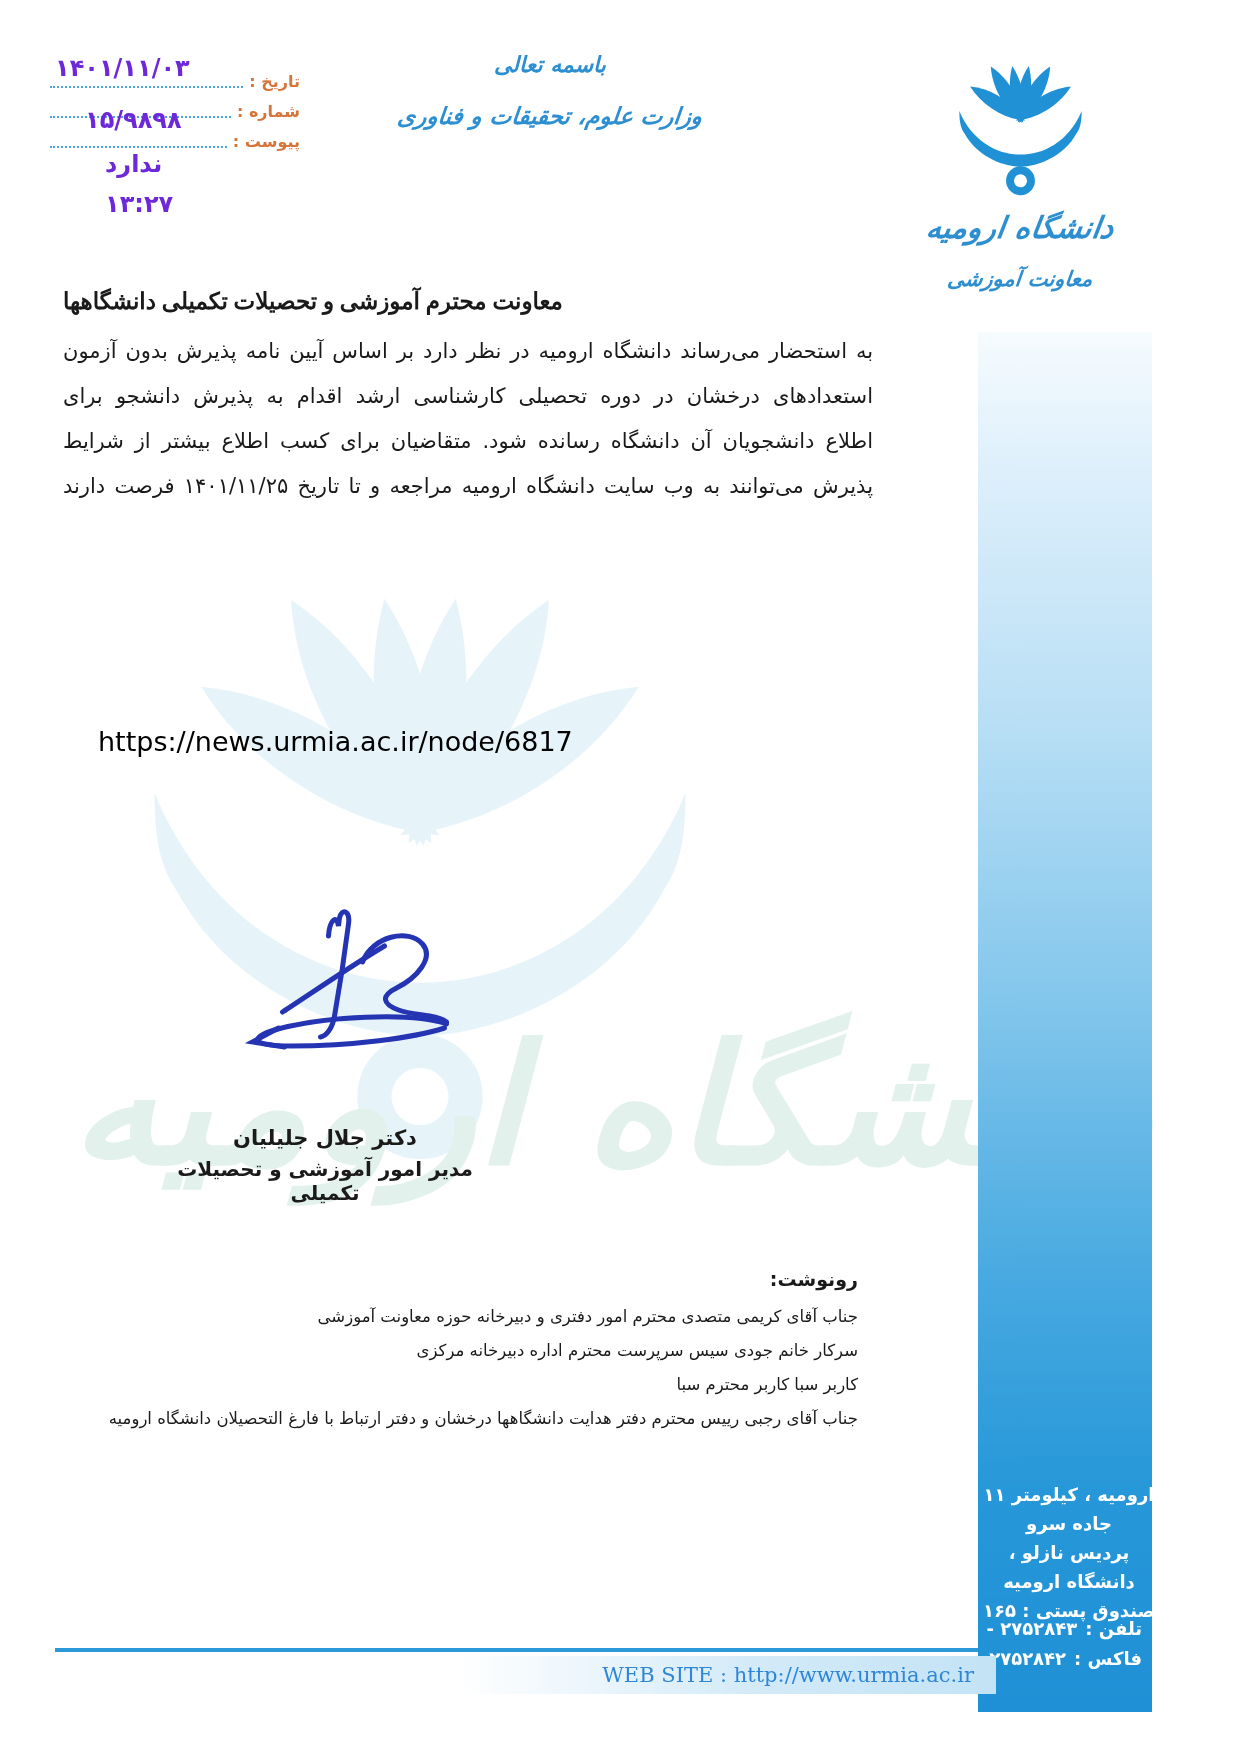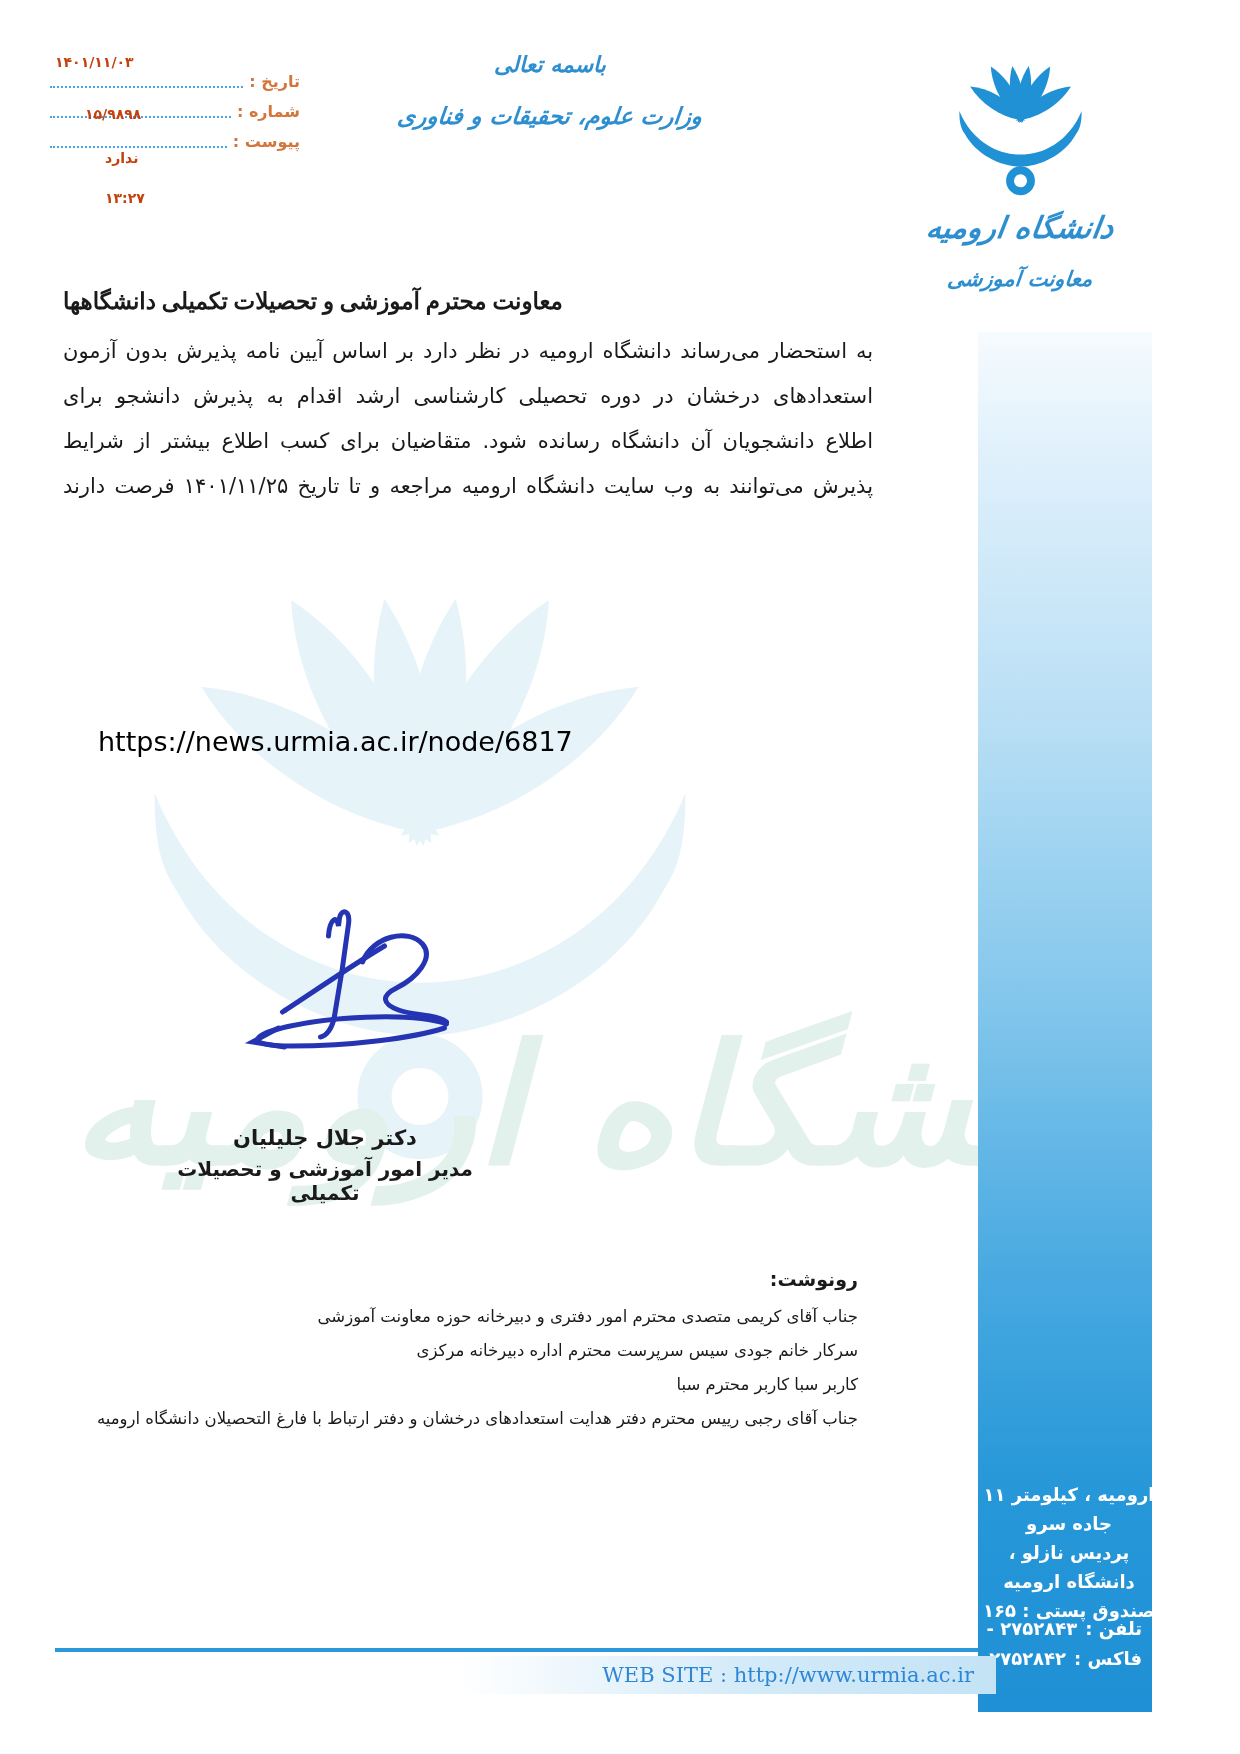--- a/index.html
+++ b/index.html
@@ -8,21 +8,21 @@
   .abs{position:absolute;}
   
   #watermark-flower{left:40px;top:520px;z-index:0;opacity:.6;}
   #watermark-text{left:70px;top:1010px;z-index:0;font-size:165px;font-weight:bold;font-style:italic;
       color:#e2f1ec;white-space:nowrap;transform:scaleX(1.05);transform-origin:left;}
   .content{z-index:2;}
   
   .meta-row{position:absolute;display:flex;direction:rtl;align-items:flex-end;width:250px;right:940px;}
   .meta-label{color:#d4753b;font-weight:bold;font-size:16px;white-space:nowrap;}
   .dotline{flex:1;border-bottom:2px dotted #4ba3e3;margin:0 6px 3px 0;height:14px;}
-  .meta-val{font-weight:bold;font-size:14px;color:#c2410c;}
+  .meta-val{font-weight:bold;font-size:24px;color:#6d28d9;}
   
   .besmele-wrap{left:390px;top:52px;width:320px;text-align:center;color:#2e8fd0;}
   .besmele{font-size:22px;font-weight:bold;font-style:italic;}
   .ministry{font-size:23px;font-weight:bold;font-style:italic;margin-top:26px;transform:skewX(-6deg);}
   
   .logo-wrap{left:900px;top:48px;width:240px;text-align:center;color:#2e8fd0;}
   .uni-name{font-size:30px;font-weight:bold;font-style:italic;margin-top:6px;transform:skewX(-8deg);}
   .vice{font-size:21px;font-weight:bold;font-style:italic;margin-top:22px;transform:skewX(-6deg);}
   
   .letter{left:63px;top:288px;width:810px;direction:rtl;}
@@ -160,20 +160,20 @@
   <div class="abs sig-block">
     <div class="sig-name">دکتر جلال جلیلیان</div>
     <div class="sig-title">مدیر امور آموزشی و تحصیلات تکمیلی</div>
   </div>
 
   <div class="abs cc">
     <div class="cc-label">رونوشت:</div>
     <div class="cc-item">جناب آقای کریمی متصدی محترم امور دفتری و دبیرخانه حوزه معاونت آموزشی</div>
     <div class="cc-item">سرکار خانم جودی سیس سرپرست محترم اداره دبیرخانه مرکزی</div>
     <div class="cc-item">کاربر سبا کاربر محترم سبا</div>
-    <div class="cc-item">جناب آقای رجبی رییس محترم دفتر هدایت استعدادهای درخشان و دفتر ارتباط با فارغ التحصیلان دانشگاه ارومیه</div>
+    <div class="cc-item">جناب آقای رجبی رییس محترم دفتر هدایت دانشگاهها درخشان و دفتر ارتباط با فارغ التحصیلان دانشگاه ارومیه</div>
   </div>
 
   <div class="abs foot-line"></div>
   <div class="abs foot-band">
     <span class="foot-web">WEB SITE : http://www.urmia.ac.ir</span>
   </div>
 </div>
 
 </body></html>

